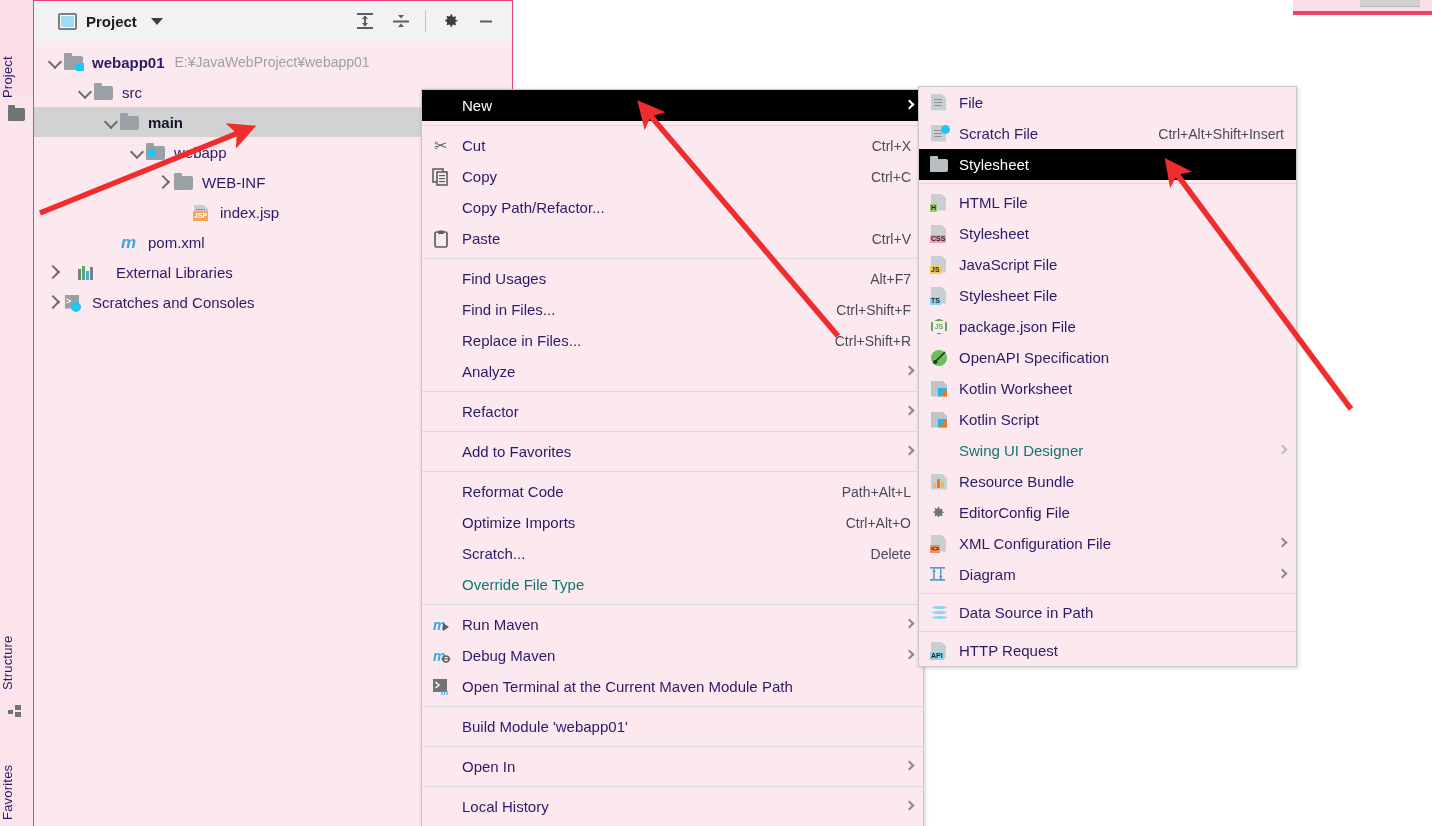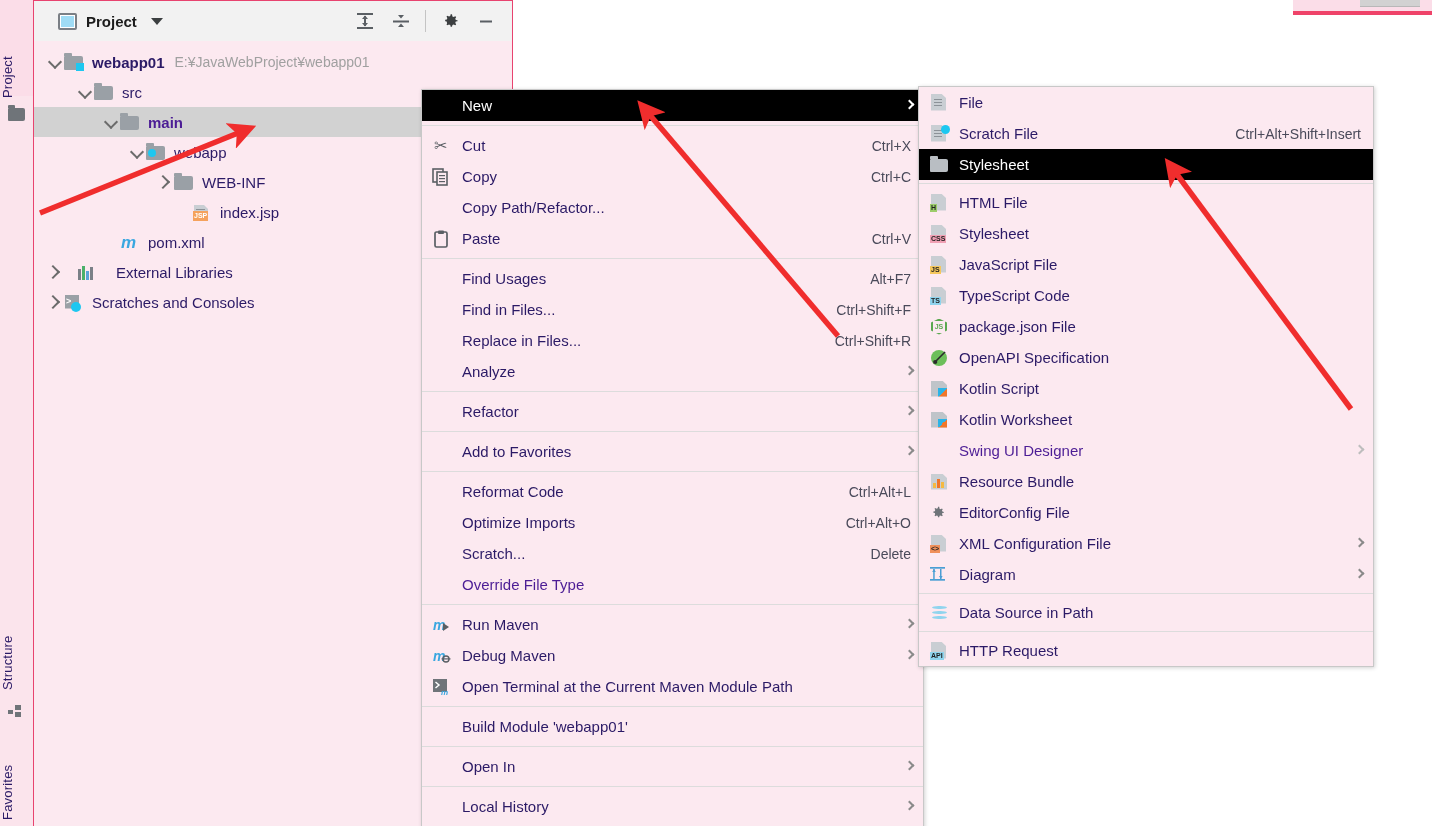--- a/index.html
+++ b/index.html
@@ -72,21 +72,21 @@
     cursor: default;
   }
   .vsep { width: 1px; height: 22px; background: #c4c4c4; margin: 0 6px; }
 
   
   .tree { position: absolute; left: 0; top: 40px; width: 478px; padding-top: 6px; }
   .trow {
     position: relative; height: 30px; display: flex; align-items: center;
     font-size: 15px; color: #2b1a66; white-space: nowrap;
   }
-  .trow.sel { background: #d2d2d2; color: #4c1d95; }
+  .trow.sel { background: #d2d2d2; color: #0f172a; }
   .chev { width: 18px; height: 30px; position: relative; flex: none; }
   .chev.down::after, .chev.right::after {
     content:""; position:absolute; left:4px; top:10px;
     width: 8px; height: 8px; border-right: 2px solid #6b6b6b; border-bottom: 2px solid #6b6b6b;
   }
   .chev.down::after { transform: rotate(45deg); }
   .chev.right::after { transform: rotate(-45deg); left: 2px; }
   .ic { width: 20px; height: 17px; position: relative; flex: none; margin-right: 8px; }
   .fold {
     width: 19px; height: 14px; background: #9aa0a6; border-radius: 1px 2px 2px 1px;
@@ -120,28 +120,28 @@
     position:absolute; left:1px; top:1px; width:14px; height:14px; background:#9aa0a6;
     clip-path: polygon(0 0, 100% 0, 100% 100%, 0 100%);
   }
 
   
   .menu {
     position: absolute; background: #fce9f0; border: 1px solid #c8c8c8;
     box-shadow: 1px 1px 4px rgba(0,0,0,.18);
   }
   #ctx-menu { left: 421px; top: 89px; width: 503px; }
-  #sub-menu { left: 918px; top: 86px; width: 456px; }
+  #sub-menu { left: 918px; top: 86px; width: 379px; }
   .mi {
     position: relative; height: 31px; display: flex; align-items: center;
     font-size: 15px; color: #2b1a66; padding-left: 40px; padding-right: 12px;
     white-space: nowrap;
   }
   .mi.hl { background: #000000; color: #ffffff; }
-  .mi.dis { color: #4c1d95; }
+  .mi.dis { color: #0f766e; }
   .mi .mtext { flex: none; }
   .mi .macc { margin-left: auto; color: #4a4a5a; font-size: 14px; padding-left: 24px; }
   .mi .micon {
     position: absolute; left: 10px; top: 50%; transform: translateY(-50%);
     width: 20px; height: 18px;
   }
   .mi .marrow {
     position: absolute; right: 10px; top: 50%; margin-top: -5px;
     width: 7px; height: 7px; border-right: 2px solid #8a8a8a; border-bottom: 2px solid #8a8a8a;
     transform: rotate(-45deg);
@@ -432,21 +432,21 @@
     <div class="msep"></div>
 
     <div class="mi">
       <span class="mtext">Add to Favorites</span>
       <span class="marrow"></span>
     </div>
     <div class="msep"></div>
 
     <div class="mi">
       <span class="mtext">Reformat Code</span>
-      <span class="macc">Ctrl+Alt+L</span>
+      <span class="macc">Path+Alt+L</span>
     </div>
     <div class="mi">
       <span class="mtext">Optimize Imports</span>
       <span class="macc">Ctrl+Alt+O</span>
     </div>
     <div class="mi">
       <span class="mtext">Scratch...</span>
       <span class="macc">Delete</span>
     </div>
     <div class="mi dis">
@@ -561,21 +561,21 @@
         <span class="stag" style="background:#f5c75d;">JS</span>
       </span>
       <span class="mtext">JavaScript File</span>
     </div>
 
     <div class="mi">
       <span class="micon">
         <span class="sdoc"></span>
         <span class="stag" style="background:#8fd4ee;">TS</span>
       </span>
-      <span class="mtext">TypeScript Code</span>
+      <span class="mtext">Stylesheet File</span>
     </div>
 
     <div class="mi">
       <span class="micon">
           <span class="hexjs">JS</span>
         </span>
       <span class="mtext">package.json File</span>
     </div>
 
     <div class="mi">
@@ -586,28 +586,28 @@
           <circle cx="3.2" cy="13" r="2.1" fill="#2b2b2b"></circle>
         </svg>
       </span>
       <span class="mtext">OpenAPI Specification</span>
     </div>
 
     <div class="mi">
       <span class="micon">
           <span class="kot"></span>
         </span>
-      <span class="mtext">Kotlin Script</span>
+      <span class="mtext">Kotlin Worksheet</span>
     </div>
 
     <div class="mi">
       <span class="micon">
           <span class="kot"></span>
         </span>
-      <span class="mtext">Kotlin Worksheet</span>
+      <span class="mtext">Kotlin Script</span>
     </div>
 
     <div class="mi dis">
       <span class="mtext">Swing UI Designer</span>
       <span class="marrow"></span>
     </div>
 
     <div class="mi">
       <span class="micon">
         <span class="resb">

